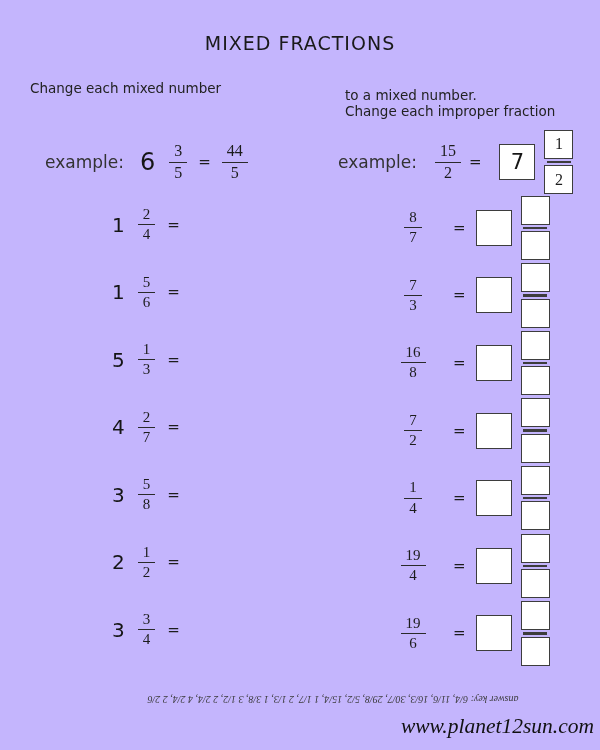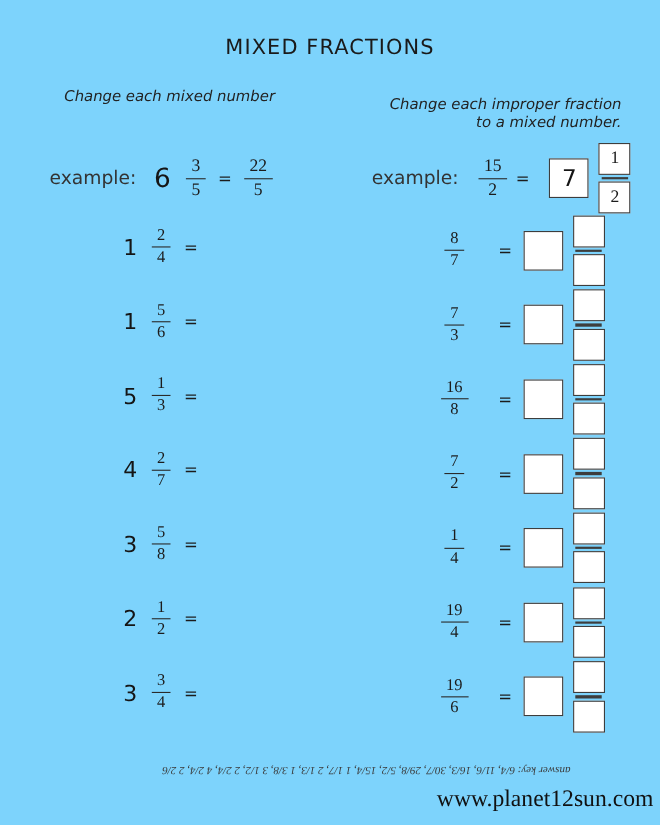--- a/index.html
+++ b/index.html
@@ -1,32 +1,32 @@
 <!DOCTYPE html>
 <html><head>
 <meta charset="utf-8">
 <style>
   html,body{margin:0;padding:0;}
   .page{
     position:relative;
     width:600px;height:750px;
-    background:#7dd3fc;
+    background:#c4b5fd;
     color:#1c1c1c;
     font-family:"DejaVu Sans", sans-serif;
     overflow:hidden;
   }
   .title{
     position:absolute;top:32px;left:0;right:0;
     text-align:center;
     font-size:19px;font-weight:500;letter-spacing:1px;
     color:#1a1a1a;margin:0;
   }
   .instr{
-    position:absolute;text-align:right;
-    font-size:13.5px;line-height:1.18;color:#222;font-style:italic;
+    position:absolute;text-align:left;
+    font-size:13.5px;line-height:1.18;color:#222;
   }
   .instr-left{top:81px;left:30px;width:220px;}
   .instr-right{top:88px;left:345px;width:220px;}
 
   
   .frac{
     display:inline-flex;flex-direction:column;align-items:center;
     font-family:"Liberation Serif", serif;
     font-size:15px;line-height:1.15;color:#1c1c1c;
   }
@@ -84,49 +84,49 @@
     position:absolute;top:694px;left:66px;right:0;
     text-align:center;
     transform:rotate(180deg);
     font-family:"Liberation Serif", serif;
     font-style:italic;font-size:10px;color:#3a3a3a;
     white-space:nowrap;
   }
   .website{
     position:absolute;top:714px;right:6px;
     font-family:"Liberation Serif", serif;
-    font-size:21.5px;color:#111;
+    font-style:italic;font-size:21.5px;color:#111;
   }
 </style>
 </head>
 <body>
 
 <div class="page">
 
   <h1 class="title">MIXED FRACTIONS</h1>
 
   <div class="instr instr-left">
     <div>Change each mixed number</div>
   </div>
 
   <div class="instr instr-right">
+    <div>to a mixed number.</div>
     <div>Change each improper fraction</div>
-    <div>to a mixed number.</div>
   </div>
 
   <div class="left-example">
     <span class="example-label">example:</span>
     <span class="whole">6</span>
     <span class="frac frac-lg">
       <span class="num">3</span>
       <span class="den">5</span>
     </span>
     <span class="eq">=</span>
     <span class="frac frac-lg">
-      <span class="num">22</span>
+      <span class="num">44</span>
       <span class="den">5</span>
     </span>
   </div>
 
   <div class="left-problems">
     <div class="lrow">
       <span class="whole">1</span>
       <span class="frac">
         <span class="num">2</span>
         <span class="den">4</span>

